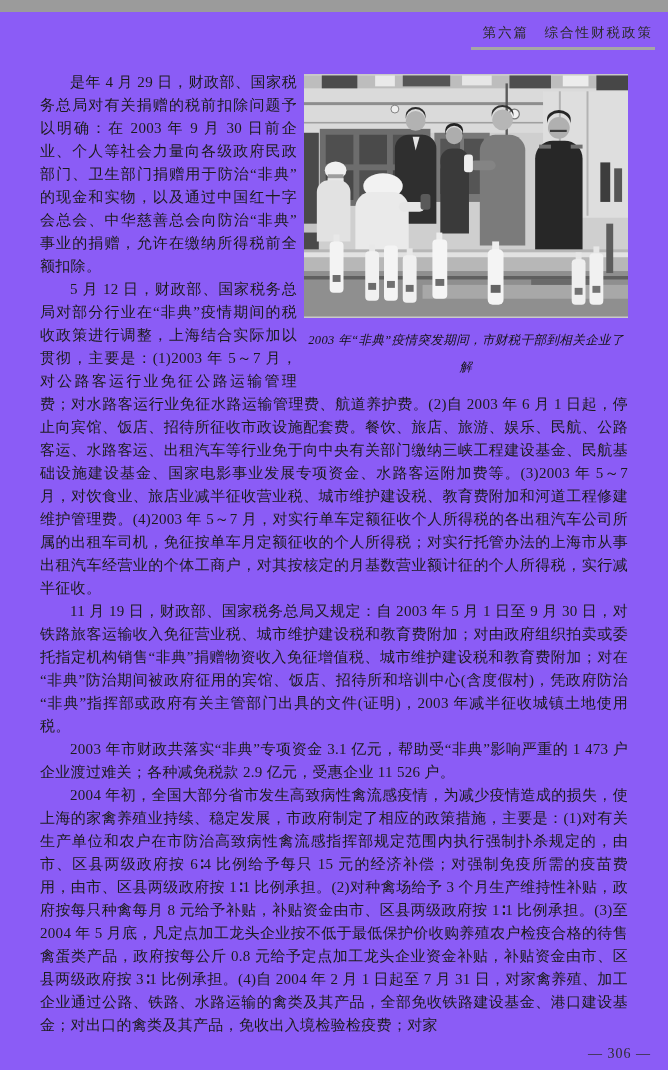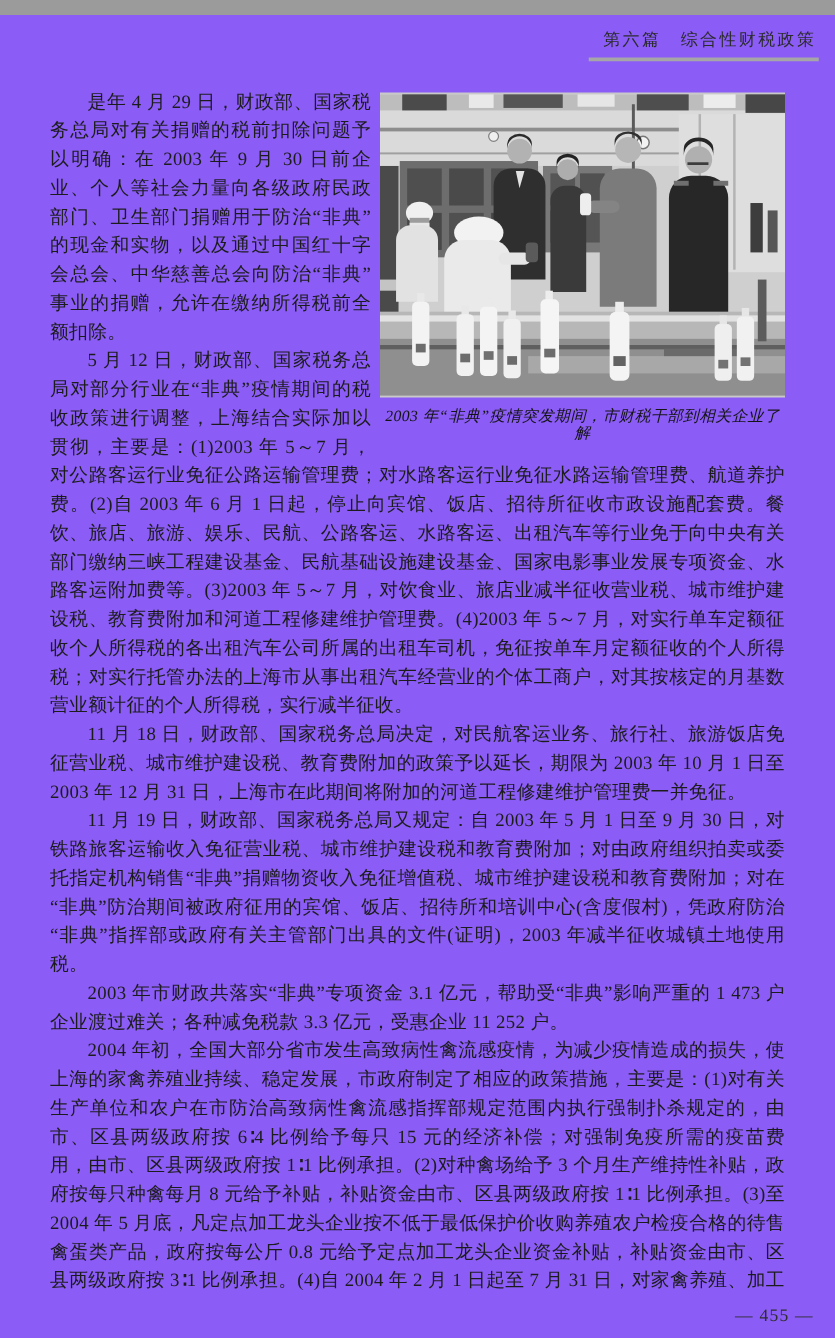--- a/index.html
+++ b/index.html
@@ -41,21 +41,21 @@
   .para.no-indent{text-indent:0;}
   
   .photo-figure{
     float:right;
     width:324px;
     margin:3px 0 5px 7px;
   }
   .photo-figure svg{display:block;width:324px;height:244px;background:#c9c9c9;}
   .photo-figure figcaption{
     margin-top:9px;
-    font-size:12.5px;line-height:13px;
+    font-size:12.5px;line-height:27px;
     font-style:italic;
     text-align:center;
     text-indent:0;
     color:#141414;
     letter-spacing:0.4px;
   }
   
   .section-heading{
     font-family:"Liberation Sans","DejaVu Sans",sans-serif;
     font-weight:bold;
@@ -224,24 +224,23 @@
 
         <rect x="306" y="150" width="7" height="50" fill="#5c5c5c"></rect>
       </svg>
       <figcaption>
         <span>2003 年“非典”疫情突发期间，市财税干部到相关企业了解</span><br>
       </figcaption>
     </figure>
 
     <p class="para">是年 4 月 29 日，财政部、国家税务总局对有关捐赠的税前扣除问题予以明确：在 2003 年 9 月 30 日前企业、个人等社会力量向各级政府民政部门、卫生部门捐赠用于防治“非典”的现金和实物，以及通过中国红十字会总会、中华慈善总会向防治“非典”事业的捐赠，允许在缴纳所得税前全额扣除。</p>
     <p class="para">5 月 12 日，财政部、国家税务总局对部分行业在“非典”疫情期间的税收政策进行调整，上海结合实际加以贯彻，主要是：(1)2003 年 5～7 月，对公路客运行业免征公路运输管理费；对水路客运行业免征水路运输管理费、航道养护费。(2)自 2003 年 6 月 1 日起，停止向宾馆、饭店、招待所征收市政设施配套费。餐饮、旅店、旅游、娱乐、民航、公路客运、水路客运、出租汽车等行业免于向中央有关部门缴纳三峡工程建设基金、民航基础设施建设基金、国家电影事业发展专项资金、水路客运附加费等。(3)2003 年 5～7 月，对饮食业、旅店业减半征收营业税、城市维护建设税、教育费附加和河道工程修建维护管理费。(4)2003 年 5～7 月，对实行单车定额征收个人所得税的各出租汽车公司所属的出租车司机，免征按单车月定额征收的个人所得税；对实行托管办法的上海市从事出租汽车经营业的个体工商户，对其按核定的月基数营业额计征的个人所得税，实行减半征收。</p>
-    <p class="para">11 月 18 日，财政部、国家税务总局决定，对民航客运业务、旅行社、旅游饭店免征营业税、城市维护建设税、教育费附加的政策予以延长，期限为 2003 年 10 月 1 日至 2003 年 12 月 31 日，上海市在此期间将附加的河道工程修建维护管理费一并免征。</p>
     <p class="para">11 月 19 日，财政部、国家税务总局又规定：自 2003 年 5 月 1 日至 9 月 30 日，对铁路旅客运输收入免征营业税、城市维护建设税和教育费附加；对由政府组织拍卖或委托指定机构销售“非典”捐赠物资收入免征增值税、城市维护建设税和教育费附加；对在“非典”防治期间被政府征用的宾馆、饭店、招待所和培训中心(含度假村)，凭政府防治“非典”指挥部或政府有关主管部门出具的文件(证明)，2003 年减半征收城镇土地使用税。</p>
-    <p class="para">2003 年市财政共落实“非典”专项资金 3.1 亿元，帮助受“非典”影响严重的 1 473 户企业渡过难关；各种减免税款 3.3 亿元，受惠企业 11 252 户。</p>
+    <p class="para">2003 年市财政共落实“非典”专项资金 3.1 亿元，帮助受“非典”影响严重的 1 473 户企业渡过难关；各种减免税款 2.9 亿元，受惠企业 11 526 户。</p>
 
 
     <p class="para">2004 年初，全国大部分省市发生高致病性禽流感疫情，为减少疫情造成的损失，使上海的家禽养殖业持续、稳定发展，市政府制定了相应的政策措施，主要是：(1)对有关生产单位和农户在市防治高致病性禽流感指挥部规定范围内执行强制扑杀规定的，由市、区县两级政府按 6∶4 比例给予每只 15 元的经济补偿；对强制免疫所需的疫苗费用，由市、区县两级政府按 1∶1 比例承担。(2)对种禽场给予 3 个月生产维持性补贴，政府按每只种禽每月 8 元给予补贴，补贴资金由市、区县两级政府按 1∶1 比例承担。(3)至 2004 年 5 月底，凡定点加工龙头企业按不低于最低保护价收购养殖农户检疫合格的待售禽蛋类产品，政府按每公斤 0.8 元给予定点加工龙头企业资金补贴，补贴资金由市、区县两级政府按 3∶1 比例承担。(4)自 2004 年 2 月 1 日起至 7 月 31 日，对家禽养殖、加工企业通过公路、铁路、水路运输的禽类及其产品，全部免收铁路建设基金、港口建设基金；对出口的禽类及其产品，免收出入境检验检疫费；对家</p>
 
   </div>
 
-  <div class="page-number">—  455  —</div>
+  <div class="page-number">—  306  —</div>
 
 </div>
 
 </body></html>

